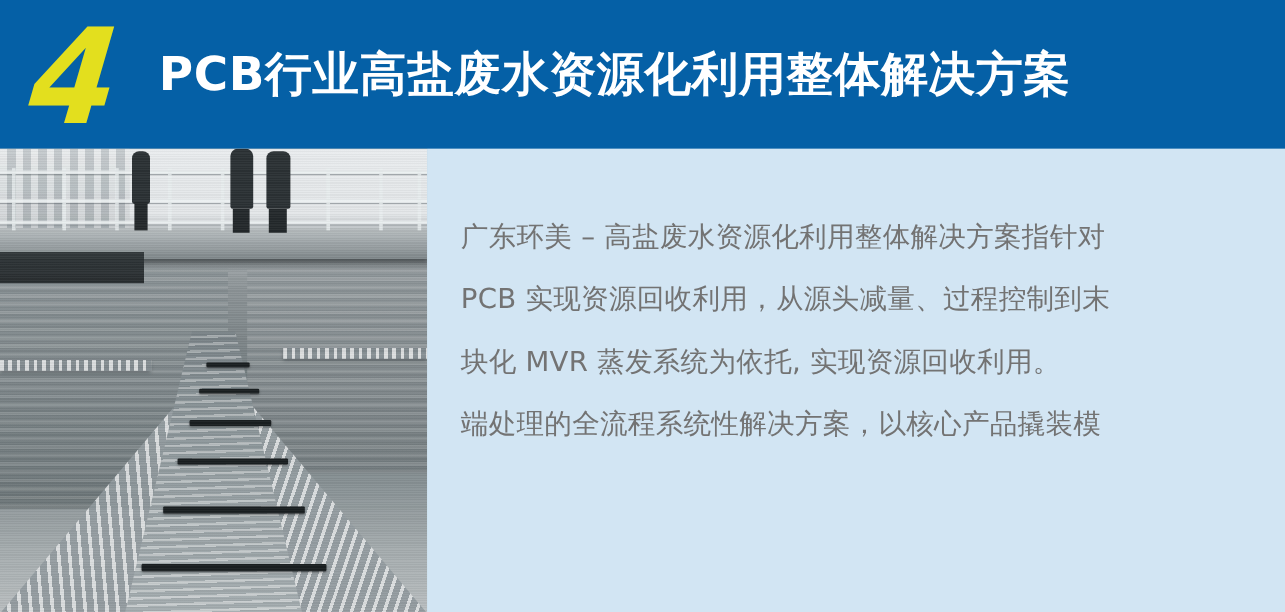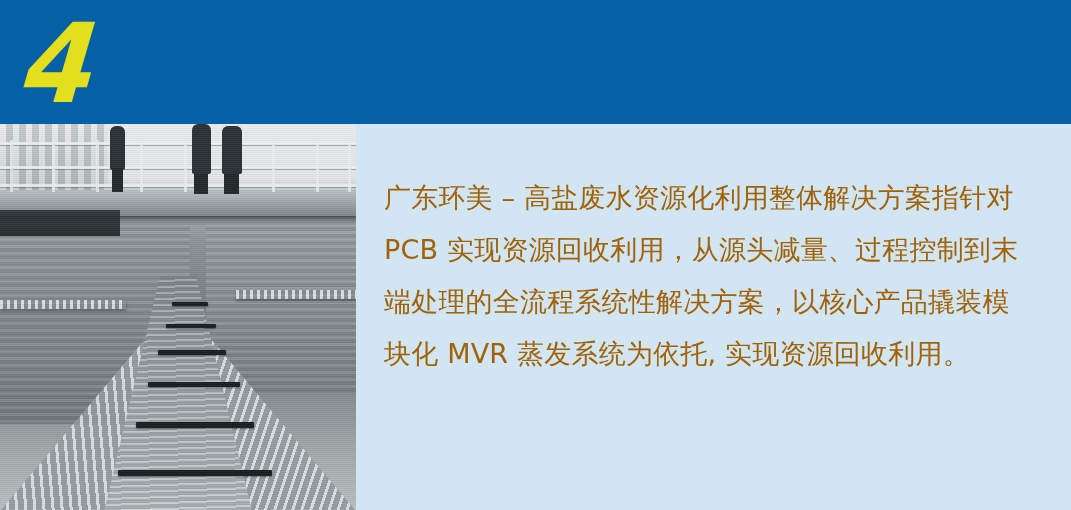--- a/index.html
+++ b/index.html
@@ -243,34 +243,35 @@
     height: 386px;
     background: #d2e5f3;
   }
 
   #description {
     position: absolute;
     left: 28px;
     top: 48px;
     width: 650px;
     font-family: "DejaVu Sans", "Liberation Sans", sans-serif;
-    font-size: 27px;
+    font-size: 23px;
     line-height: 52px;
-    color: #a16207;
+    color: #737373;
     letter-spacing: 0.2px;
   }
   #description .line { display: block; white-space: nowrap; }
 </style>
 </head>
 <body>
 
 <div id="page">
 
   <div id="header-bar">
     <div id="section-number">4</div>
+    <div id="header-title">PCB行业高盐废水资源化利用整体解决方案</div>
   </div>
 
   <div id="photo-panel">
     <div id="photo-canvas">
 
       <div class="photo-building"></div>
 
       <div class="photo-pool"></div>
       <div class="photo-pool-right"></div>
 
@@ -316,18 +317,18 @@
       <div class="beam" style="left:118px; top:346px; width:154px; height:6px;"></div>
 
       <div id="photo-grain"></div>
     </div>
   </div>
 
   <div id="text-panel">
     <div id="description">
       <span class="line">广东环美 – 高盐废水资源化利用整体解决方案指针对</span>
       <span class="line">PCB 实现资源回收利用，从源头减量、过程控制到末</span>
+      <span class="line">块化 MVR 蒸发系统为依托, 实现资源回收利用。</span>
       <span class="line">端处理的全流程系统性解决方案，以核心产品撬装模</span>
-      <span class="line">块化 MVR 蒸发系统为依托, 实现资源回收利用。</span>
     </div>
   </div>
 
 </div>
 
 </body></html>

